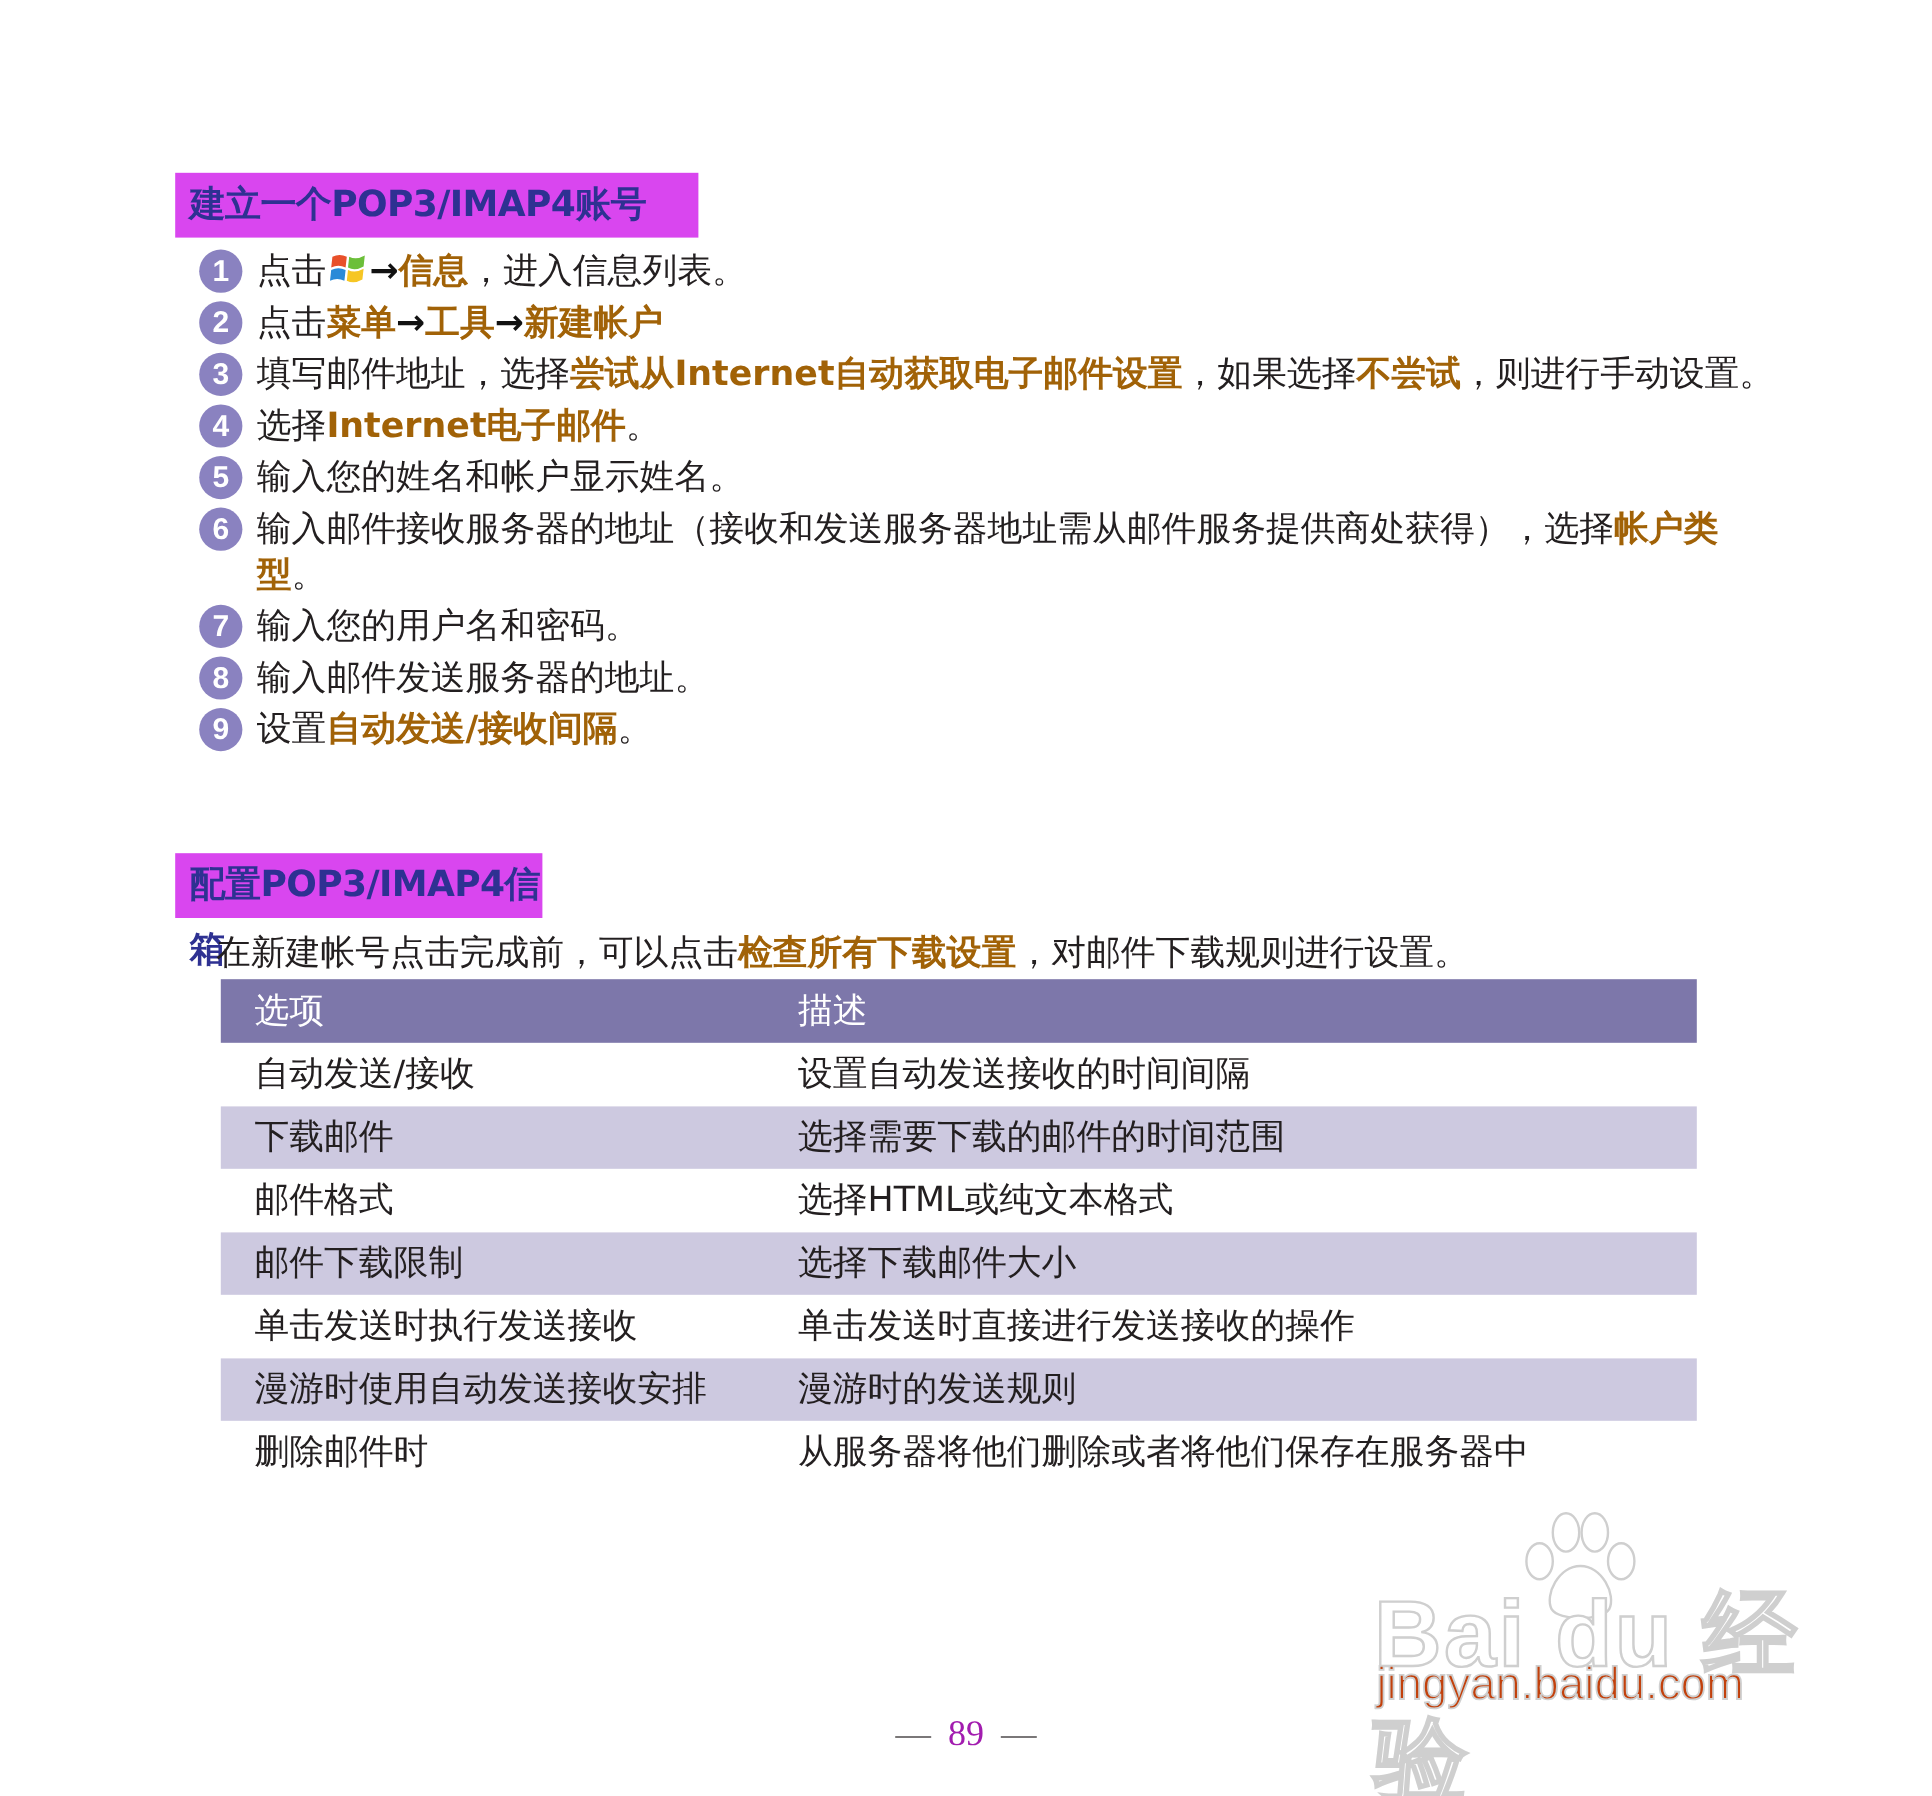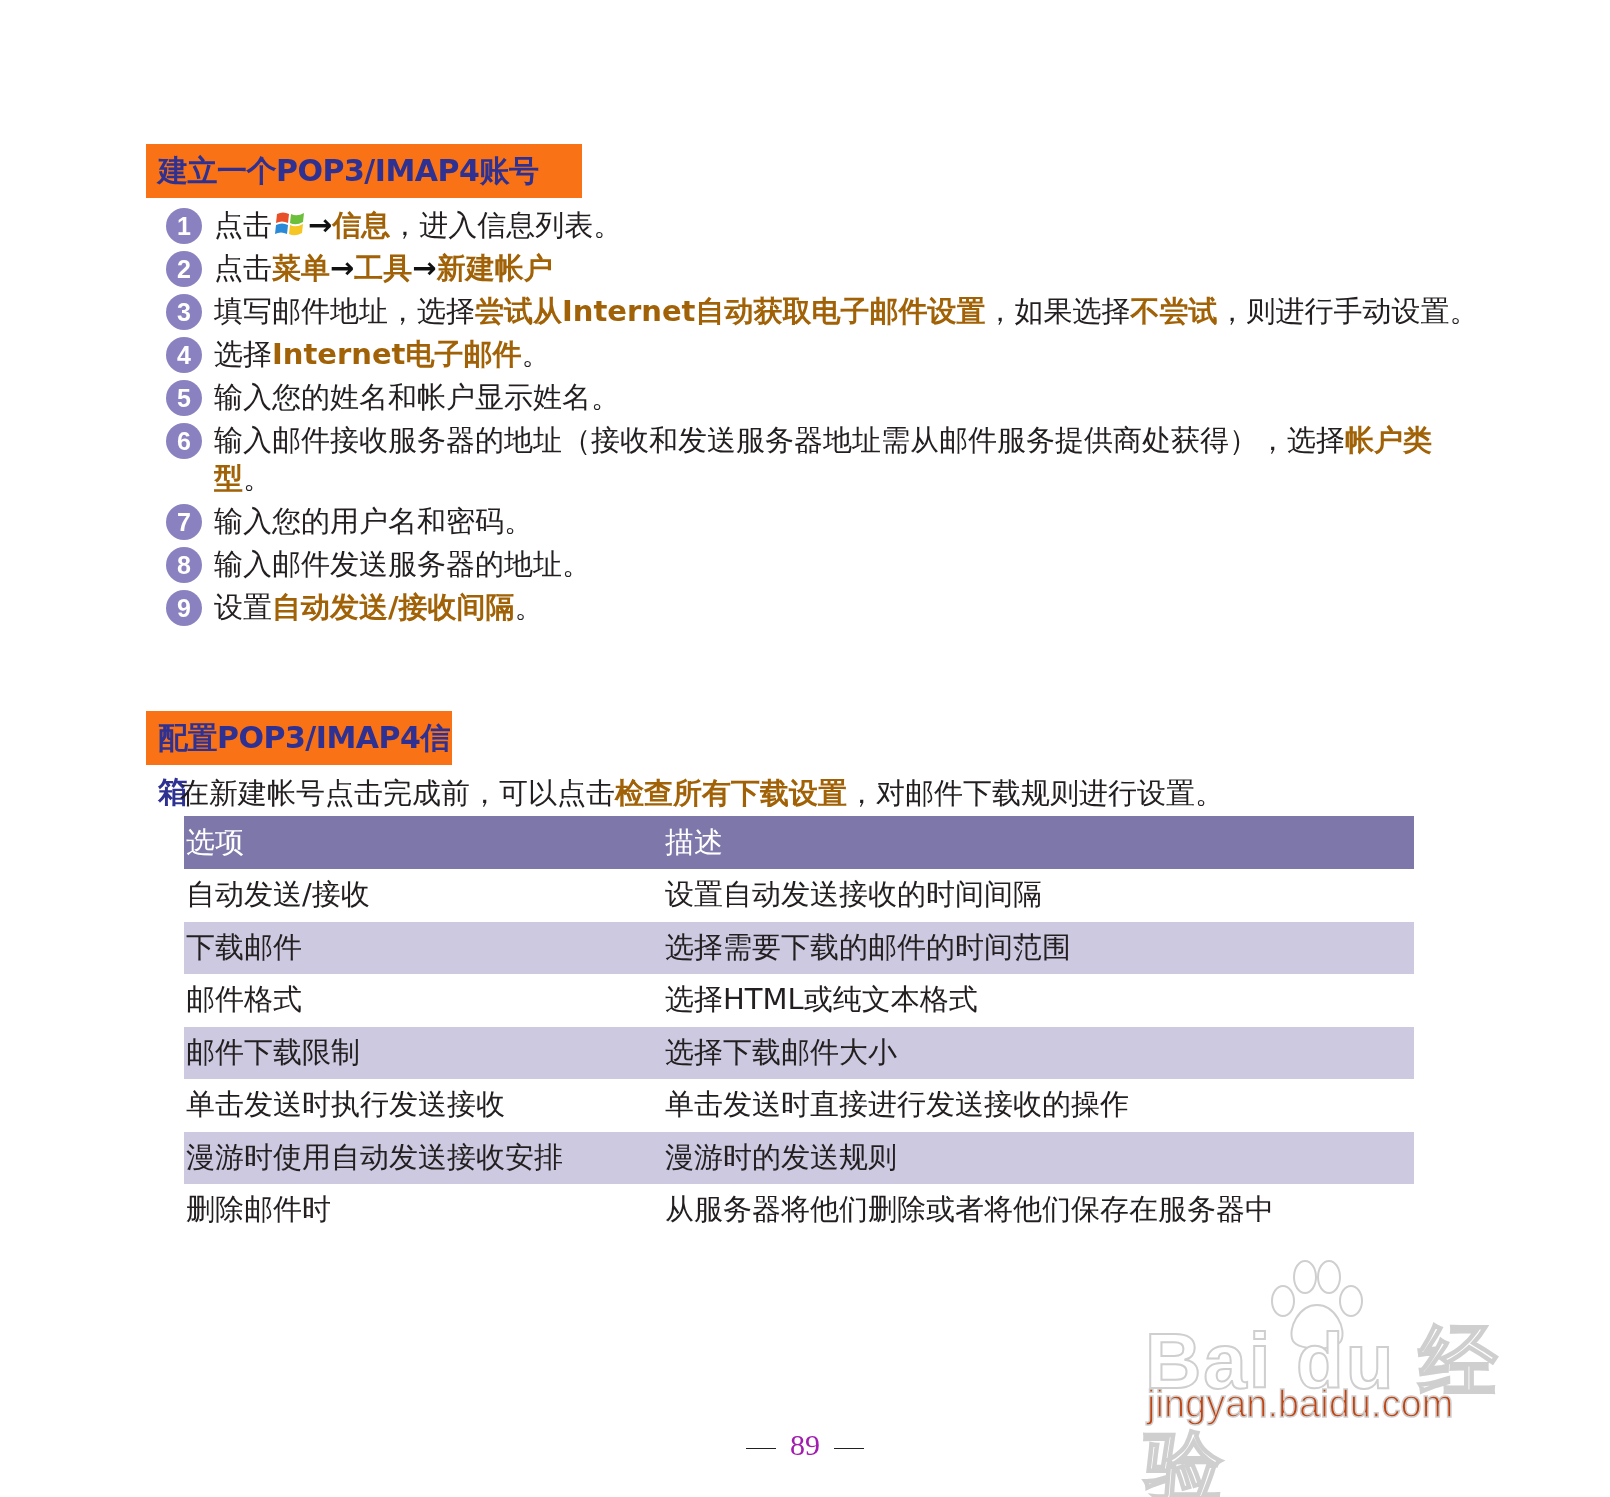--- a/index.html
+++ b/index.html
@@ -1,39 +1,39 @@
 <!DOCTYPE html>
 <html><head>
 <meta charset="utf-8">
 <style>
   html, body { margin:0; padding:0; background:#ffffff; }
   body { width:1610px; height:1497px; position:relative; overflow:hidden;
          font-family:"DejaVu Sans", "Liberation Sans", sans-serif; color:#231f20; }
-  .section-bar { position:absolute; background:#f97316; color:#2e3192;
+  .section-bar { position:absolute; background:#d946ef; color:#2e3192;
                  font-weight:bold; font-size:30px; line-height:54px; padding-left:12px;
                  box-sizing:border-box; letter-spacing:-0.5px; }
   #bar1 { left:146px; top:144px; width:436px; height:54px; }
   #bar2 { left:146px; top:711px; width:306px; height:54px; }
 
   .steps { position:absolute; left:164px; top:206px; width:1320px; }
   .step { position:relative; padding-left:50px; font-size:29px; line-height:38px; margin-bottom:5px; }
   .step .num { position:absolute; left:2px; top:2px; width:36px; height:36px; border-radius:50%;
                background:#8a82c0; color:#fff; font-weight:bold; font-size:25px; line-height:36px;
                text-align:center; font-family:"Liberation Sans", sans-serif; }
   .hl { color:#a16207; font-weight:bold; }
   .winflag { display:inline-block; width:32px; height:30px; vertical-align:-4px; margin:0 2px; }
   .arrow { color:#111; font-weight:bold; }
 
   .intro { position:absolute; left:180px; top:773px; font-size:29px; line-height:40px; }
 
   .table { position:absolute; left:184px; top:816px; width:1230px; }
   .trow { display:flex; height:52.5px; align-items:center; font-size:29px; }
   .trow.head { background:#7d77aa; color:#ffffff; height:53px; }
   .trow.alt { background:#cdc9e0; }
-  .trow .c1 { width:481px; padding-left:2px; box-sizing:border-box; white-space:nowrap; }
+  .trow .c1 { width:481px; padding-left:28px; box-sizing:border-box; white-space:nowrap; }
   .trow .c2 { flex:1; white-space:nowrap; }
 
   .watermark { position:absolute; left:1145px; top:1255px; width:380px; height:180px; }
   .wm-logo { position:absolute; left:0; top:55px; font-family:"Liberation Sans", sans-serif;
              font-size:78px; font-weight:bold; color:#ffffff;
              -webkit-text-stroke:2px #cfcfcf; letter-spacing:2px; }
   .wm-url { position:absolute; left:2px; top:128px; font-family:"Liberation Sans", sans-serif;
             font-size:38px; color:#c2410c; -webkit-text-stroke:1.5px #cfcfcf; }
 
   .pagenum { position:absolute; left:0; width:1610px; top:1428px; text-align:center;

